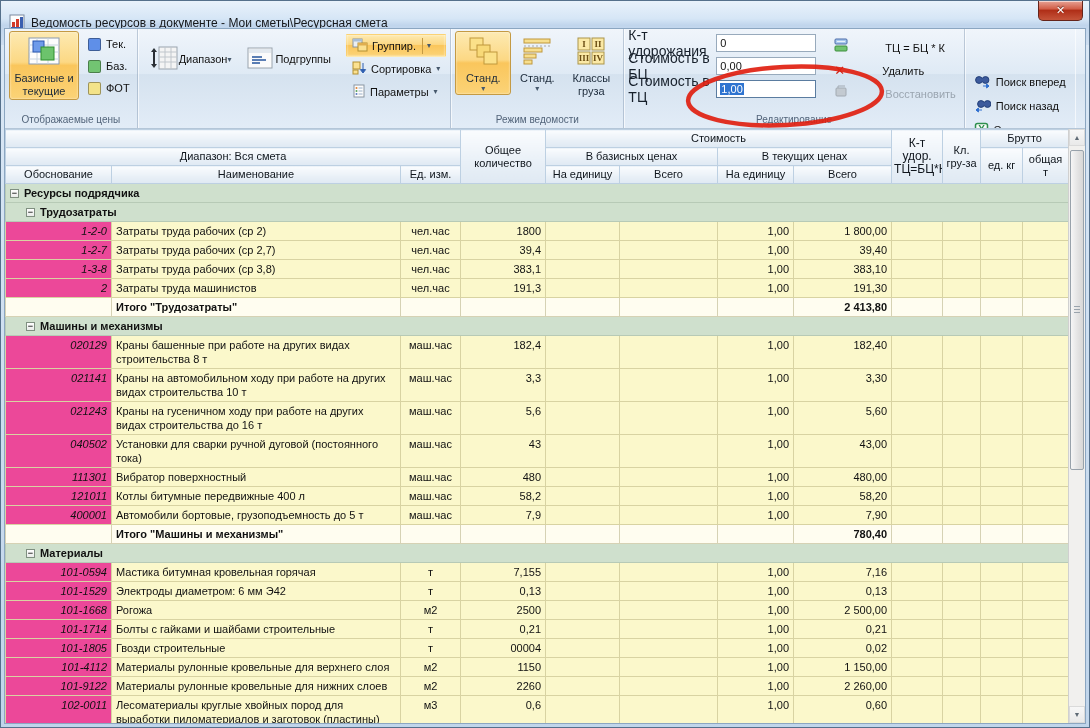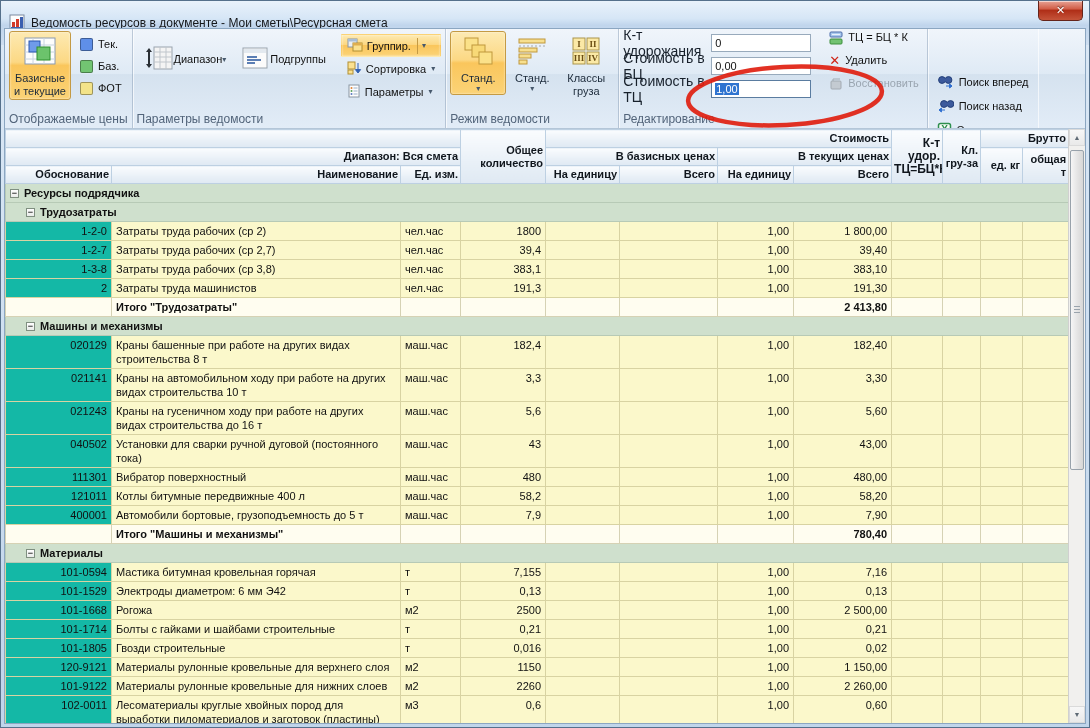--- a/index.html
+++ b/index.html
@@ -24,21 +24,21 @@
   .body-area { position:absolute; left:3px; right:3px; top:27px; bottom:3px;
     background:#fff; border:1px solid #8ba6c1; display:flex; flex-direction:column; overflow:hidden; }
 
   
   .ribbon { height:100px; flex:0 0 100px; display:flex; overflow:hidden;
     background:linear-gradient(#f0f5fb 0%,#dfeaf5 45%,#d5e2ef 46%,#e2ecf7 100%);
     border-bottom:1px solid #b4c6d8; }
   .rgroup { display:flex; flex-direction:column; padding:2px 4px 0 4px;
     border-right:1px solid rgba(137,158,182,.5); box-shadow:1px 0 0 rgba(255,255,255,.65); }
   .rg-body { flex:1; display:flex; align-items:flex-start; }
-  .rg-label { height:16px; line-height:15px; color:#52647a; font-size:12px; white-space:nowrap; }
+  .rg-label { height:16px; line-height:15px; text-align:center; color:#52647a; font-size:10px; white-space:nowrap; }
 
   .bigbtn { display:flex; flex-direction:column; align-items:center; justify-content:flex-start;
     padding:4px 4px 1px; border:1px solid transparent; border-radius:3px; text-align:center;
     font-size:11px; line-height:13px; color:#1c2a3a; cursor:default; }
   .bigbtn .ic { margin-bottom:3px; }
   .sel-orange { background:linear-gradient(#fdeab2 0%,#fcd884 45%,#fac65c 50%,#fbd377 100%);
     border:1px solid #c49a44; box-shadow:inset 0 0 2px rgba(255,255,255,.8); }
   .drop { color:#46586c; font-size:8px; line-height:8px; }
 
   .optstack { display:flex; flex-direction:column; justify-content:flex-start; margin-left:6px; padding-top:2px; }
@@ -55,48 +55,48 @@
   
   .edit-grid { display:flex; }
   .fields { display:flex; flex-direction:column; }
   .field-row { display:flex; align-items:center; height:23px; }
   .field-label { width:88px; font-size:14px; color:#17202b; }
   .field-input { width:100px; height:18px; background:#fff; border:1px solid #98aabc; padding:1px 3px;
     font-size:11px; line-height:14px; overflow:hidden; white-space:nowrap; }
   .field-input.focused { border-color:#5a7ca0; }
   .sel-text { background:#2f74d0; color:#fff; padding:0 1px; }
   .actions { display:flex; flex-direction:column; margin-left:14px; }
-  .actbtn { display:flex; align-items:flex-start; height:23px; font-size:11px; padding:0 4px; border-radius:3px; cursor:default; white-space:nowrap; }
+  .actbtn { display:flex; align-items:flex-end; height:23px; font-size:11px; padding:0 4px; border-radius:3px; cursor:default; white-space:nowrap;gap:32px; }
   .actbtn .ic { margin-right:5px; }
   .actbtn.disabled { color:#9aa5b0; }
   .xglyph { color:#cf2417; font-size:13px; font-weight:bold; line-height:13px; }
 
   .viewstack { display:flex; flex-direction:column; padding-top:2px;margin-top:37px; }
   .viewbtn { display:flex; align-items:center; height:24px; font-size:11px; padding:0 5px; border-radius:3px; cursor:default; white-space:nowrap; }
   .viewbtn .ic { margin-right:5px; }
 
   
   .table-area { flex:1; display:flex; overflow:hidden; background:#fff; position:relative; }
   .grid-wrap { flex:1; overflow:hidden; }
   table.grid { border-collapse:collapse; table-layout:fixed; width:1063px; }
   .grid th { background:linear-gradient(#fafcfe,#e9f0f7 60%,#dfe9f3);
-    border:1px solid #bdd0e2; font-weight:bold; font-size:11px; line-height:13px;
-    padding:1px 2px; text-align:right; color:#10161d; height:18px; overflow:hidden; }
+    border:1px solid #bdd0e2; font-weight:normal; font-size:11px; line-height:13px;
+    padding:1px 2px; text-align:center; color:#10161d; height:18px; overflow:hidden; }
   .grid th.small { font-size:12px; }
   .grid td { border:1px solid #d8d3a2; font-size:11px; line-height:14px; padding:2px 4px; vertical-align:top; overflow:hidden; }
   tr.r-item td { background:#fbf8cb; }
-  tr.r-item td.c-code { background:#14b8a6; }
+  tr.r-item td.c-code { background:#ec4899;font-style:italic; }
   tr.r-total td { background:#fffdf0; border-color:#d6d2b4; }
   tr.r-total td.c-name, tr.r-total td.c-num { font-weight:bold; }
   tr.r-group td { background:#cfe0cd; border:1px solid #b7cab6; font-weight:bold; padding:2px 4px; }
   tr.r-group.lvl1 td { padding-left:20px; }
   .expand { display:inline-block; width:9px; height:9px; border:1px solid #7f8f80; background:linear-gradient(#ffffff,#e9ece9);
     font-size:9px; line-height:7px; text-align:center; color:#333; margin-right:5px; vertical-align:1px; }
   .c-code,.c-qty,.c-num { text-align:right; }
-  .c-unit { }
+  .c-unit { text-align:center; }
   .c-qty { padding-right:8px; }
   .c-num { padding-right:8px; }
 
   
   .vscroll { flex:0 0 17px; position:relative; background:#f1f0ee; border-left:1px solid #d0d0d0; }
   .sb-btn { position:absolute; left:0; right:0; height:17px; text-align:center; font-size:7px; line-height:16px; color:#5e6a75;
     background:linear-gradient(#f7f7f7,#e9e9e9); border:1px solid #dadada; cursor:default; }
   .sb-up { top:0; } .sb-down { bottom:0; }
   .sb-thumb { position:absolute; left:1px; right:1px; top:21px; height:320px; cursor:default;
     background:linear-gradient(90deg,#f6f6f6,#e2e2e2 60%,#d7d7d7); border:1px solid #98a2ab; border-radius:2px; }
@@ -124,21 +124,21 @@
     <span class="title-text">Ведомость ресурсов в документе - Мои сметы\Ресурсная смета</span>
     <div class="close-btn">✕</div>
   </div>
 
   <div class="body-area">
 
     <div class="ribbon">
 
       <div class="rgroup">
         <div class="rg-body">
-          <div class="bigbtn sel-orange" style="width:62px">
+          <div class="bigbtn sel-orange" style="width:70px">
             <span class="ic">
               <svg width="34" height="30">
                   <rect x="2" y="2" width="30" height="26" fill="#fdfdfd" stroke="#8a9ab0"></rect>
                   <path d="M2 9h30M2 16h30M2 23h30M10 2v26M21 2v26" stroke="#c8d4e0" fill="none"></path>
                   <rect x="6" y="5" width="11" height="11" fill="#6f9bea" stroke="#2a56b0"></rect>
                   <rect x="14" y="11" width="13" height="13" fill="#6cc36c" stroke="#2f8f2f"></rect>
                 </svg>
             </span>
             <span>Базисные и текущие</span>
           </div>
@@ -216,21 +216,20 @@
                     <circle cx="4.5" cy="7" r="1" fill="#58a058"></circle>
                     <circle cx="4.5" cy="10" r="1" fill="#5878c0"></circle>
                     <path d="M6.5 4h4M6.5 7h4M6.5 10h4" stroke="#9ab0c8"></path>
                   </svg>
               </span>
               <span>Параметры</span>
               <span class="drop">▾</span>
             </div>
           </div>
         </div>
-        <div class="rg-label">Параметры ведомости</div>
       </div>
 
       <div class="rgroup">
         <div class="rg-body">
           <div class="bigbtn sel-orange" style="width:56px">
             <span class="ic">
               <svg width="32" height="30">
                   <rect x="3" y="2" width="13" height="12" fill="#fbe189" stroke="#c0983c"></rect>
                   <rect x="10" y="9" width="13" height="12" fill="#f8d977" stroke="#c0983c"></rect>
                   <rect x="17" y="16" width="13" height="12" fill="#fbe189" stroke="#c0983c"></rect>
@@ -648,32 +647,32 @@
                 <td class="c-num">0,21</td>
                 <td class="c-k"></td>
                 <td class="c-kl"></td>
                 <td class="c-kg"></td>
                 <td class="c-t"></td>
               </tr>
               <tr class="r-item">
                 <td class="c-code">101-1805</td>
                 <td class="c-name">Гвозди строительные</td>
                 <td class="c-unit">т</td>
-                <td class="c-qty">0,016</td>
+                <td class="c-qty">00004</td>
                 <td class="c-num"></td>
                 <td class="c-num"></td>
                 <td class="c-num">1,00</td>
                 <td class="c-num">0,02</td>
                 <td class="c-k"></td>
                 <td class="c-kl"></td>
                 <td class="c-kg"></td>
                 <td class="c-t"></td>
               </tr>
               <tr class="r-item">
-                <td class="c-code">120-9121</td>
+                <td class="c-code">101-4112</td>
                 <td class="c-name">Материалы рулонные кровельные для верхнего слоя</td>
                 <td class="c-unit">м2</td>
                 <td class="c-qty">1150</td>
                 <td class="c-num"></td>
                 <td class="c-num"></td>
                 <td class="c-num">1,00</td>
                 <td class="c-num">1 150,00</td>
                 <td class="c-k"></td>
                 <td class="c-kl"></td>
                 <td class="c-kg"></td>

